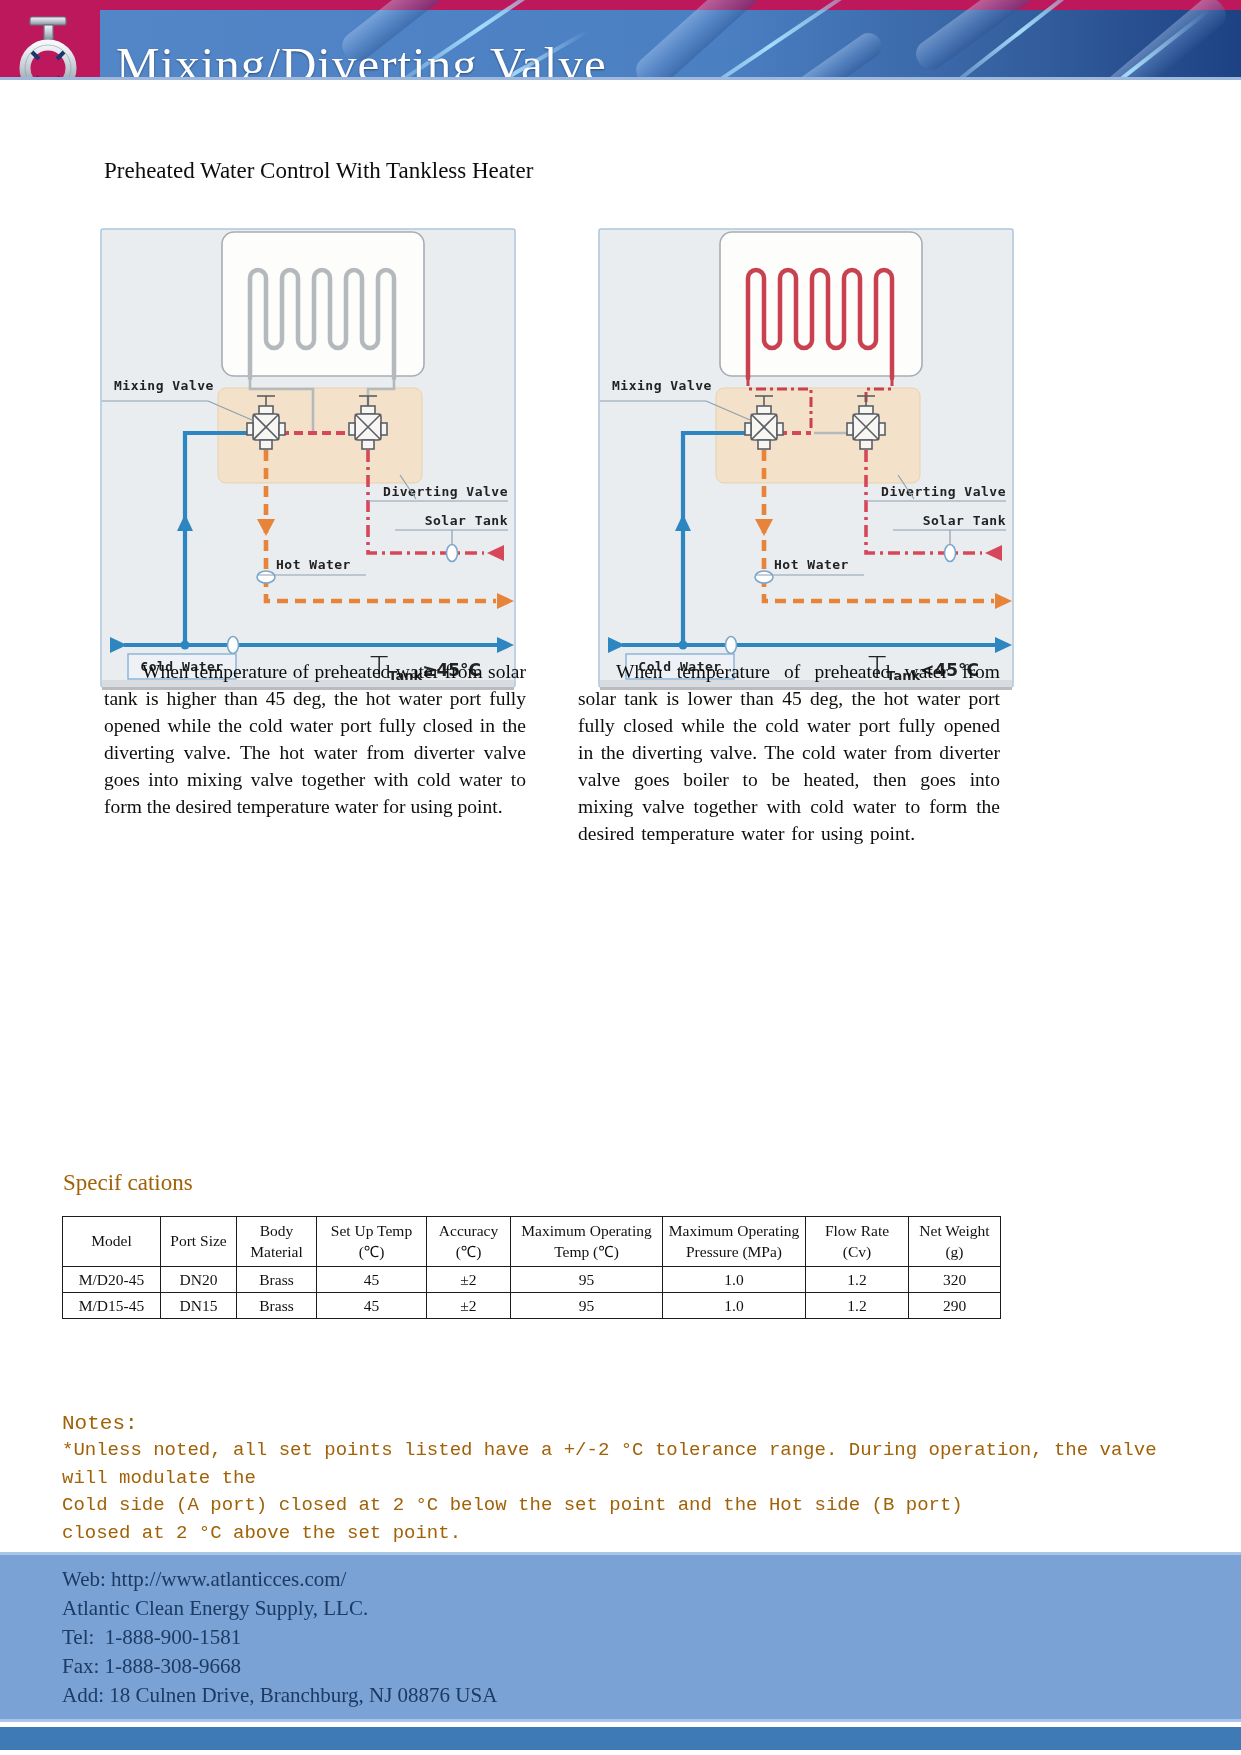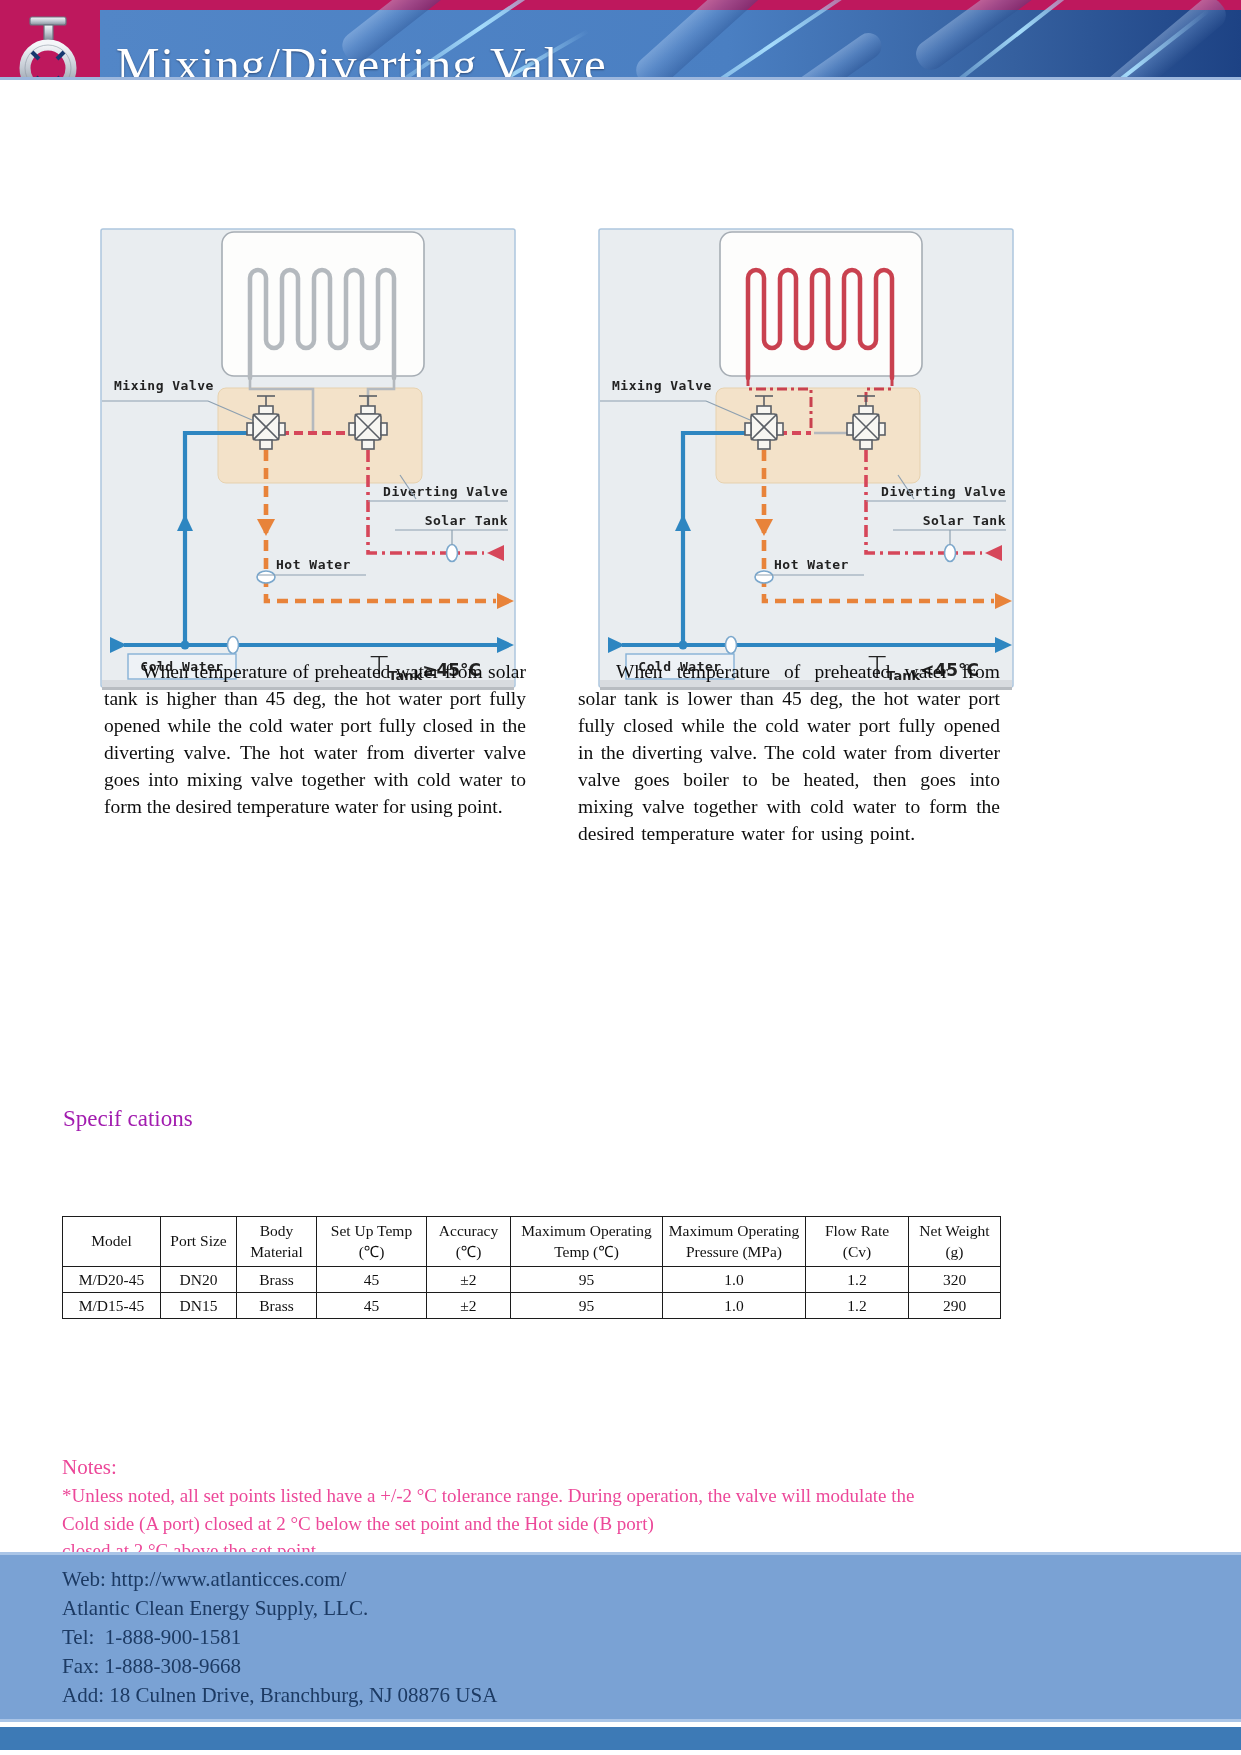--- a/index.html
+++ b/index.html
@@ -13,21 +13,21 @@
     background:linear-gradient(90deg,#5286c7 0%,#4a7fc2 55%,#35609f 80%,#1d4284 100%); }
   .streak { position:absolute; height:4px; border-radius:2px;
     background:linear-gradient(90deg,rgba(120,190,255,0) 0%,rgba(170,225,255,.95) 50%,rgba(120,190,255,0) 100%); }
   .fit { position:absolute; border-radius:14px; opacity:.38;
     background:linear-gradient(180deg,#bcd6f7 0%,#6f97cf 45%,#2a4f8e 100%); }
   .hdr-title { position:absolute; left:116px; top:36px; font-size:49px; color:#ffffff; letter-spacing:1px; text-shadow:0 1px 2px rgba(0,0,20,.45); }
   .logo-box { position:absolute; left:8px; top:12px; width:84px; height:92px; }
 
   
   .intro-heading { position:absolute; left:104px; top:158px; font-size:23px; color:#0d0d0d; }
-  .spec-heading  { position:absolute; left:63px;  top:1106px; font-size:23px; color:#a21caf; }
+  .spec-heading  { position:absolute; left:63px;  top:1170px; font-size:23px; color:#a16207; }
 
   .para { position:absolute; top:658px; width:422px; font-size:19.5px; line-height:27px; text-align:justify; text-indent:38px; color:#0d0d0d; }
   #para1 { left:104px; }
   #para2 { left:578px; word-spacing:2px; }
 
   
   .diagram { position:absolute; top:228px; width:416px; height:467px; }
   #diag1 { left:100px; } #diag2 { left:598px; }
 
   .panel     { fill:#e9edf0; stroke:#adc6de; stroke-width:1.5; }
@@ -55,21 +55,21 @@
   .t-sub  { font:bold 13px "DejaVu Sans", sans-serif; fill:#222; }
   .t-cond { font:bold 17px "DejaVu Sans", sans-serif; fill:#222; }
 
   
   .spec-table { position:absolute; left:62px; top:1216px; border-collapse:collapse; table-layout:fixed; width:938px; font-size:15.5px; }
   .spec-table th, .spec-table td { border:1.6px solid #1c1c1c; text-align:center; vertical-align:middle; padding:2px 3px; }
   .spec-table th { font-weight:normal; white-space:pre-line; line-height:1.35; height:50px; }
   .spec-table td { height:26px; }
 
   
-  .notes { position:absolute; left:62px; top:1455px; width:1125px; color:#ec4899; }
+  .notes { position:absolute; left:62px; top:1412px; width:1125px; color:#a16207;font-family:Liberation Mono, monospace; }
   .notes-heading { font-size:21px; margin-bottom:2px; }
   .note-line { font-size:19px; line-height:27.5px; white-space:pre-wrap; }
 
   
   .footer-band { position:absolute; left:0; top:1552px; width:1241px; height:170px; background:#7aa2d4;
                  border-top:3px solid #aac5e7; border-bottom:3px solid #aac5e7; }
   .footer-strip{ position:absolute; left:0; top:1727px; width:1241px; height:23px; background:#3d7ab6; }
   .footer-text { position:absolute; left:62px; top:1565px; color:#1c3a63; font-size:21px; }
   .footer-line { line-height:29px; white-space:pre-wrap; }
 </style>
@@ -106,20 +106,21 @@
       <circle cx="40" cy="56" r="23" fill="none" stroke="#8d97a3" stroke-width="1" opacity=".6"></circle>
       <line x1="24" y1="40" x2="31" y2="47" stroke="#16386f" stroke-width="4"></line>
       <line x1="56" y1="40" x2="49" y2="47" stroke="#16386f" stroke-width="4"></line>
       <line x1="24" y1="72" x2="31" y2="65" stroke="#16386f" stroke-width="4"></line>
       <line x1="56" y1="72" x2="49" y2="65" stroke="#16386f" stroke-width="4"></line>
     </svg>
 
     <div class="hdr-title">Mixing/Diverting Valve</div>
   </div>
 
+  <div class="intro-heading">Preheated Water Control With Tankless Heater</div>
 
   <svg id="diag1" class="diagram" viewBox="0 0 416 467">
     <rect class="panel" x="1" y="1" width="414" height="458" rx="2"></rect>
     <rect class="panel-sh1" x="2" y="452" width="412" height="8"></rect>
     <rect class="panel-sh2" x="2" y="459" width="412" height="3"></rect>
 
     <rect class="heater-box" x="122" y="4" width="202" height="144" rx="12"></rect>
     <path class="coil coil-gray" d="M150,150 V50 A8,8 0 0 1 166,50 V112 A8,8 0 0 0 182,112 V50 A8,8 0 0 1 198,50 V112 A8,8 0 0 0 214,112 V50 A8,8 0 0 1 230,50 V112 A8,8 0 0 0 246,112 V50 A8,8 0 0 1 262,50 V112 A8,8 0 0 0 278,112 V50 A8,8 0 0 1 294,50 V150"></path>
 
     <rect class="tan-box" x="118" y="160" width="204" height="95" rx="8"></rect>

